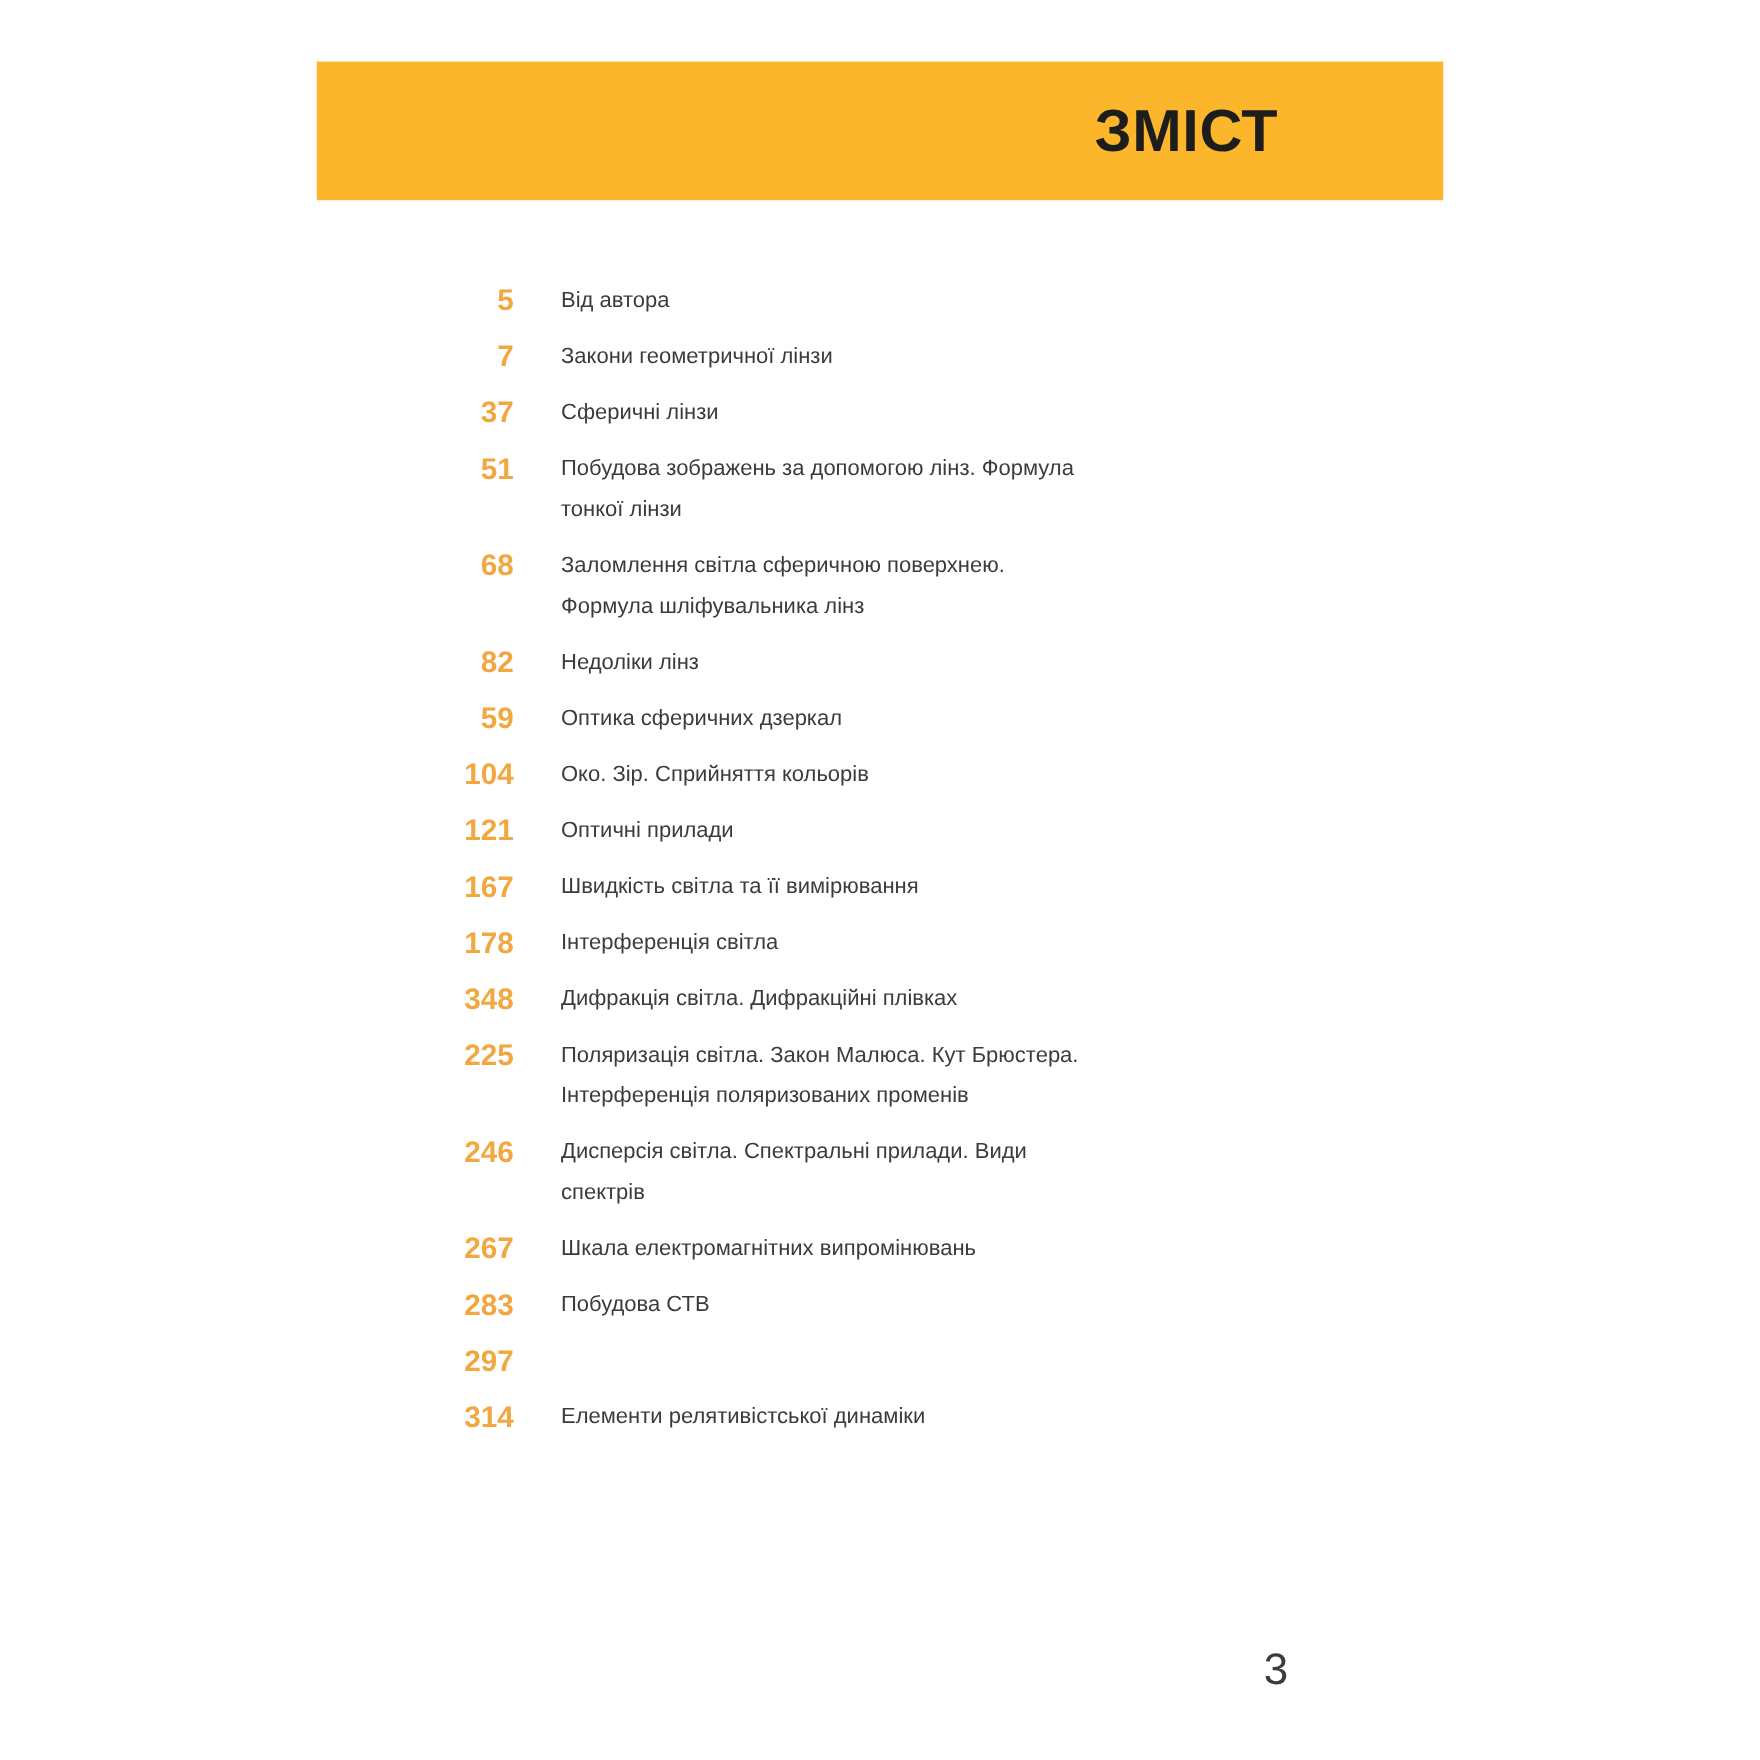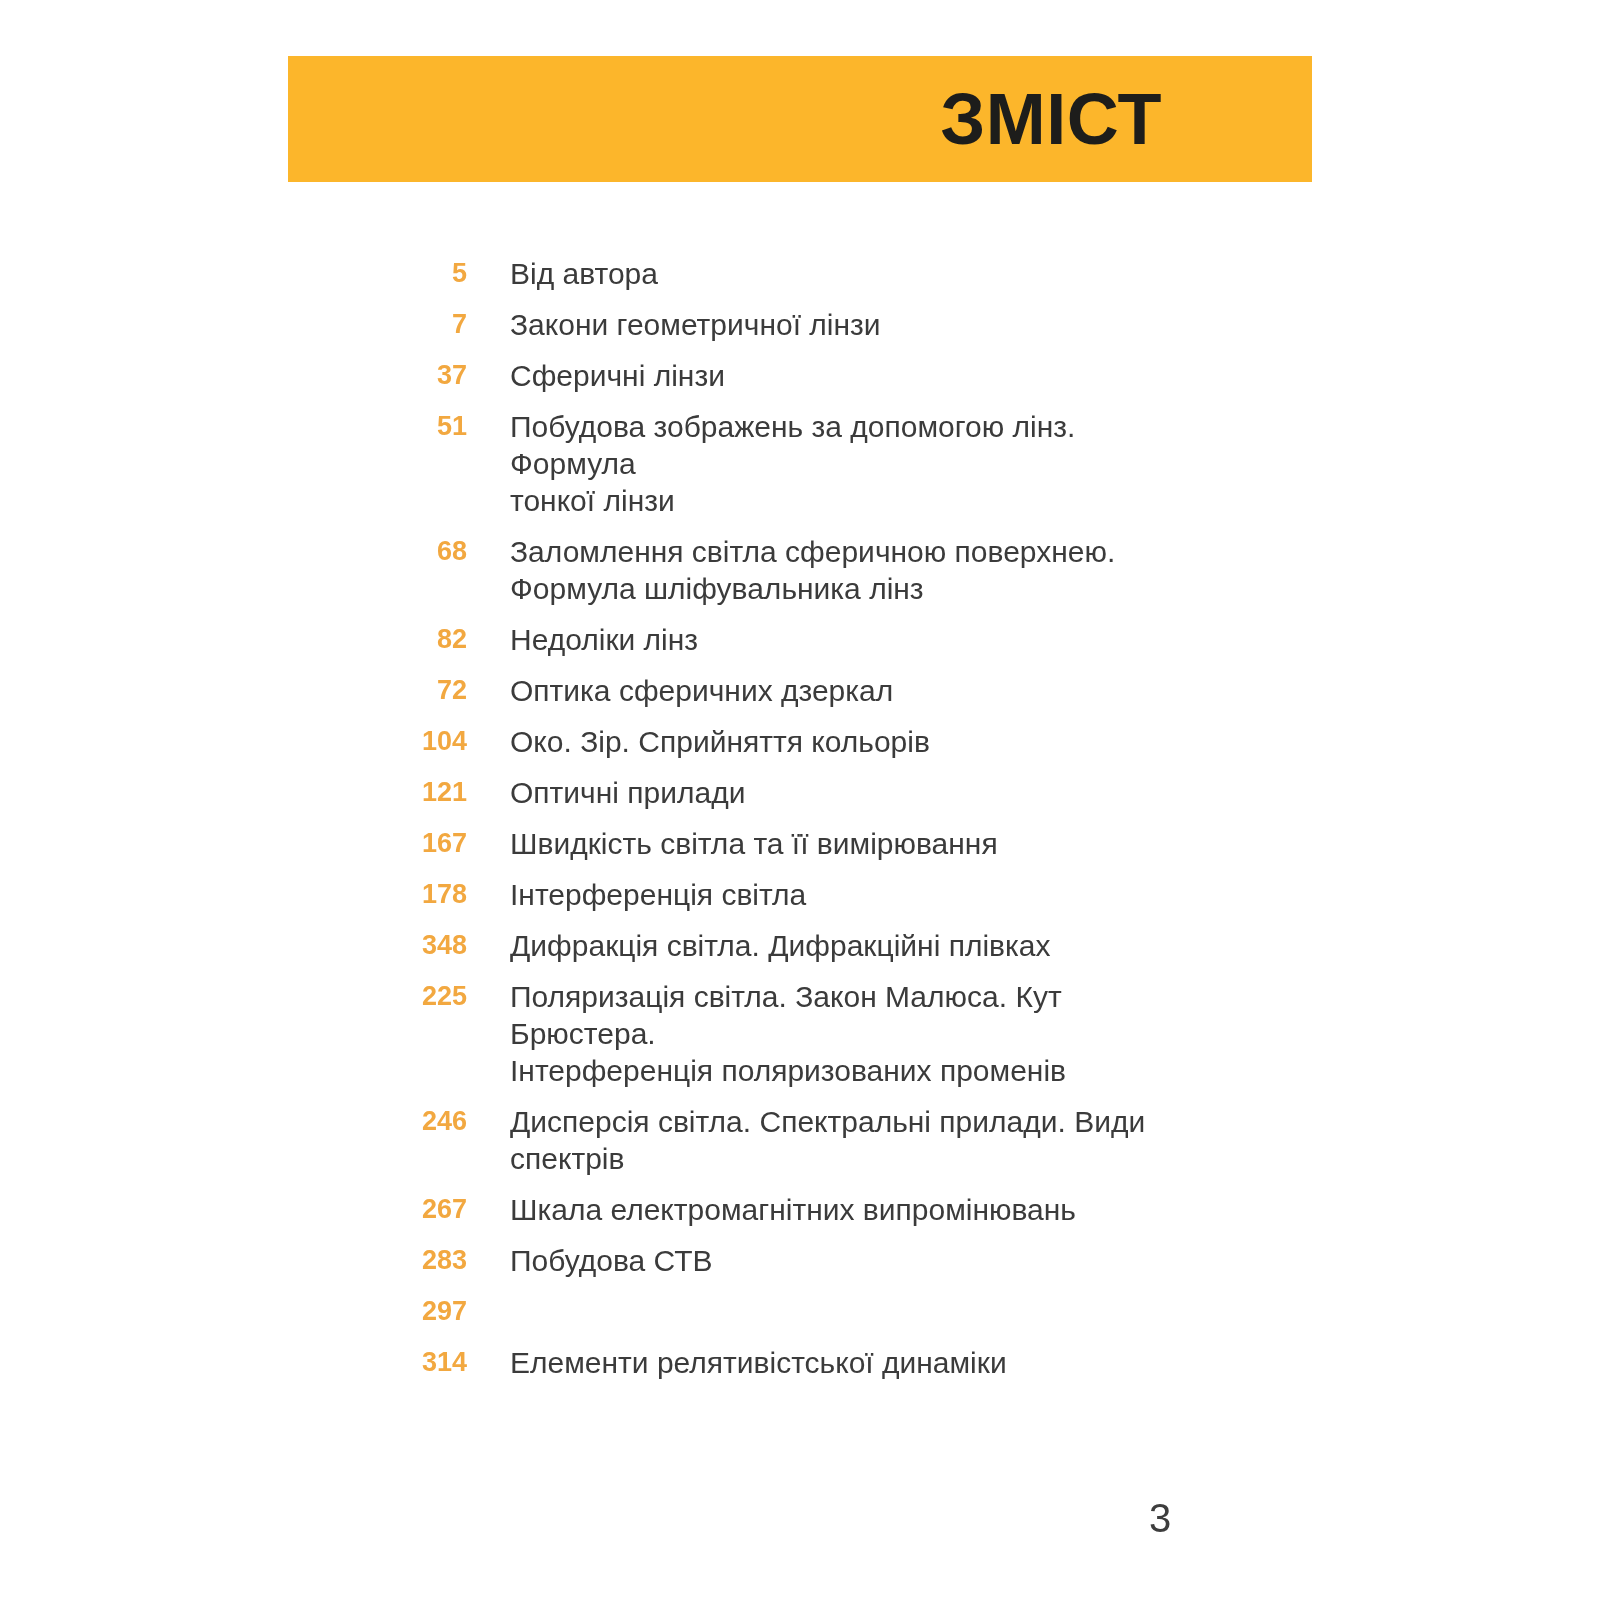--- a/index.html
+++ b/index.html
@@ -29,21 +29,21 @@
     width: 1024px;
     height: 126px;
     background: var(--band);
     display: flex;
     align-items: center;
     justify-content: flex-end;
     padding-right: 150px;
   }
   .band h1 {
     margin: 0;
-    font-size: 72px;
+    font-size: 54px;
     line-height: 1;
     font-weight: 700;
     letter-spacing: 0.5px;
     color: var(--title);
   }
   .toc {
     position: absolute;
     left: 400px;
     top: 255px;
     width: 760px;
@@ -57,21 +57,21 @@
     flex: none;
     width: 67px;
     text-align: right;
     font-size: 27px;
     line-height: 37px;
     font-weight: 700;
     color: var(--accent);
   }
   .toc-title {
     margin-left: 43px;
-    font-size: 30px;
+    font-size: 20px;
     line-height: 37px;
     color: var(--text);
     white-space: pre-line;
   }
   .pagenum {
     position: absolute;
     left: 1110px;
     top: 1498px;
     width: 100px;
     text-align: center;
@@ -117,21 +117,21 @@
     <span class="toc-title">Заломлення світла сферичною поверхнею.
 Формула шліфувальника лінз</span>
   </div>
 
   <div class="toc-item">
     <span class="toc-num">82</span>
     <span class="toc-title">Недоліки лінз</span>
   </div>
 
   <div class="toc-item">
-    <span class="toc-num">72</span>
+    <span class="toc-num">59</span>
     <span class="toc-title">Оптика сферичних дзеркал</span>
   </div>
 
   <div class="toc-item">
     <span class="toc-num">104</span>
     <span class="toc-title">Око. Зір. Сприйняття кольорів</span>
   </div>
 
   <div class="toc-item">
     <span class="toc-num">121</span>

